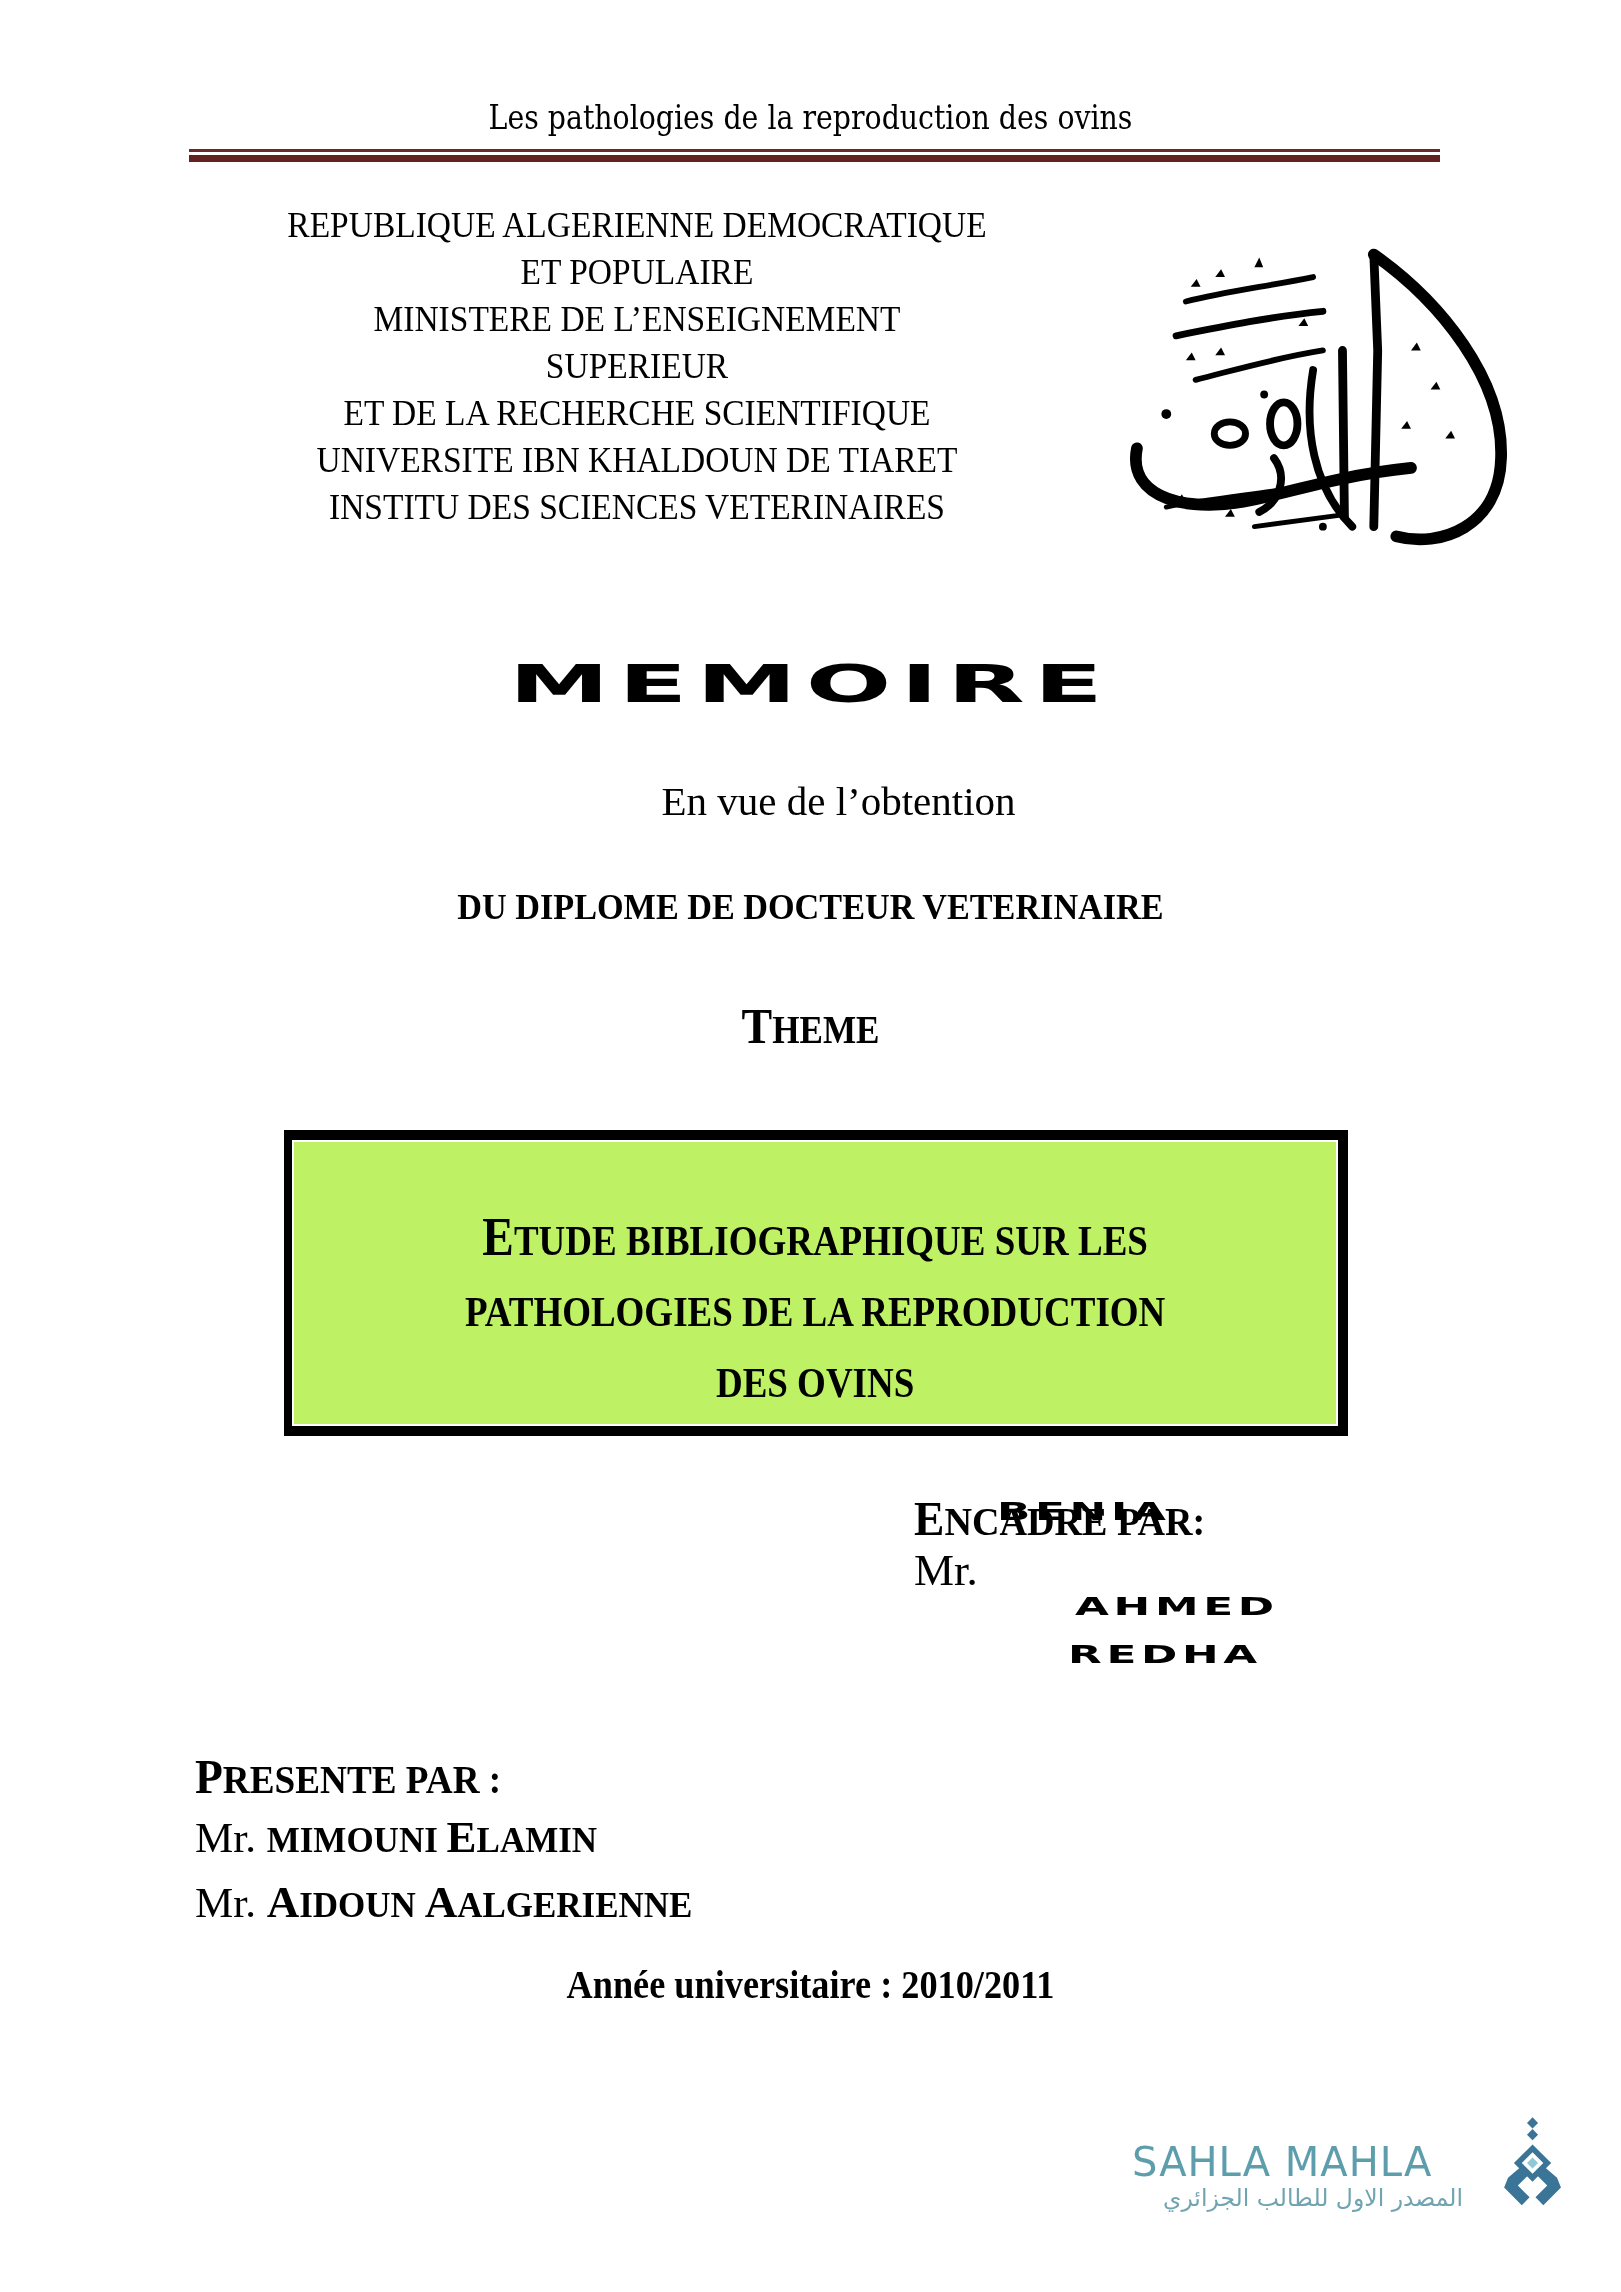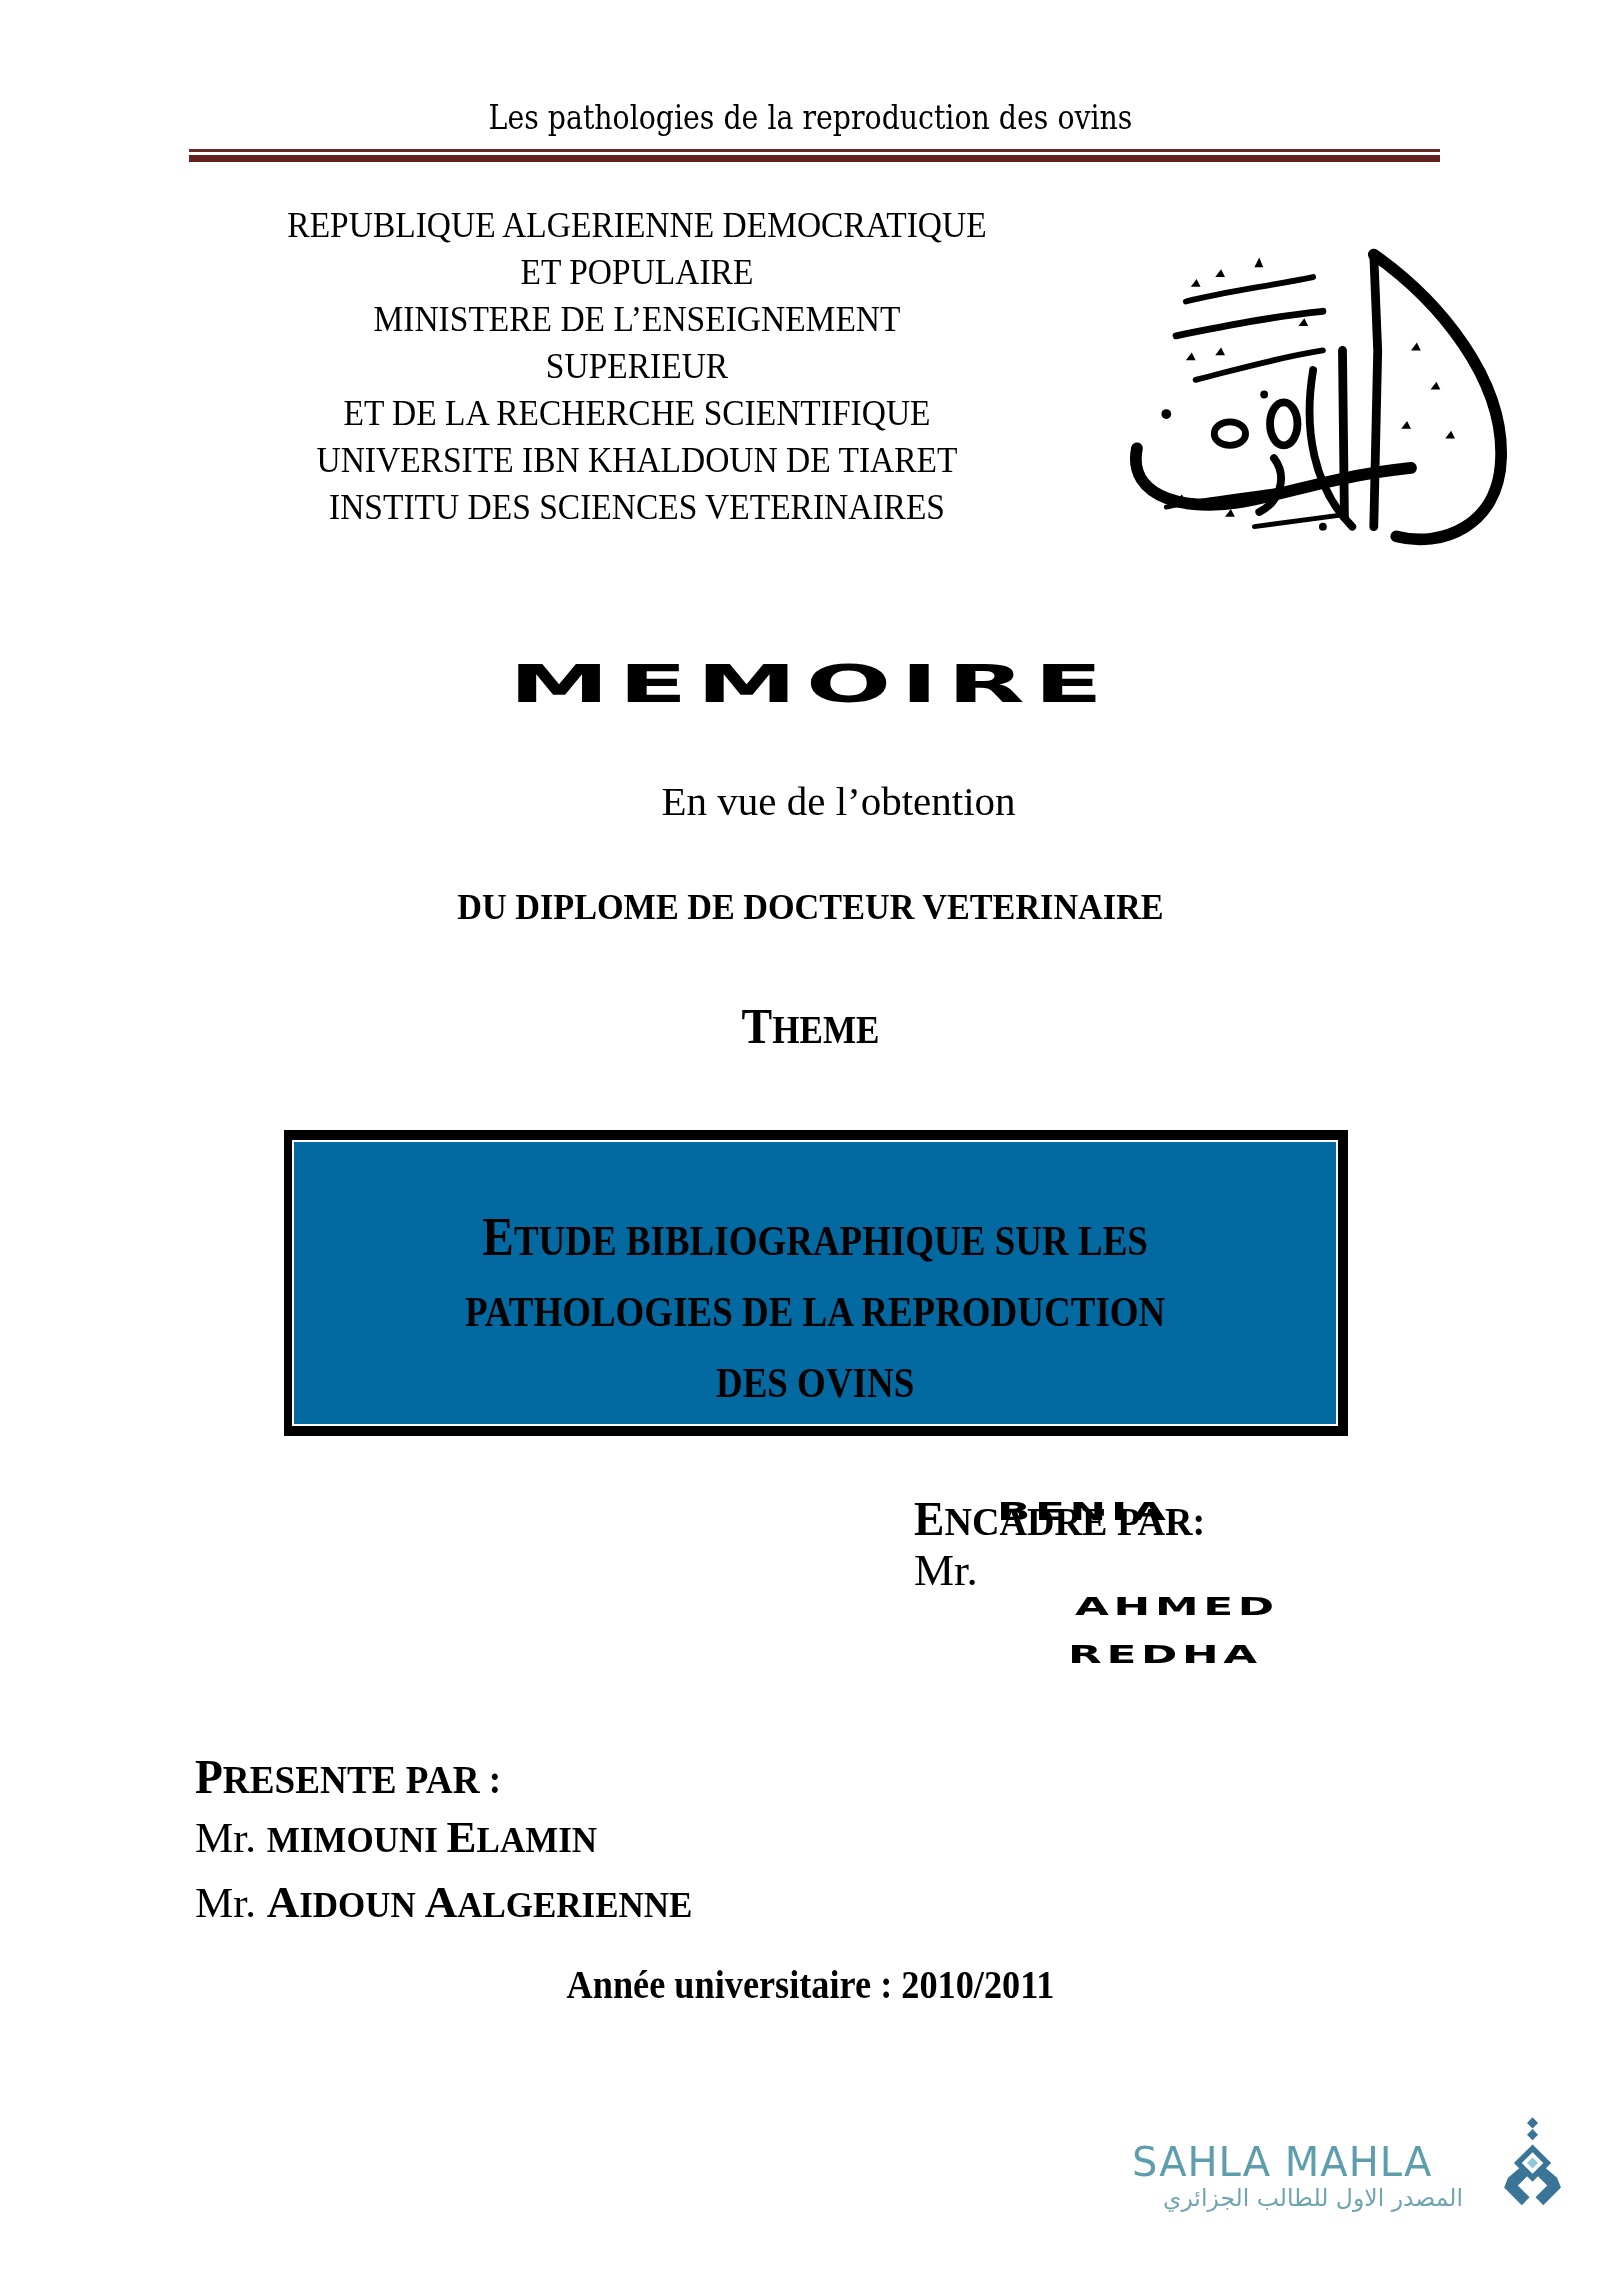--- a/index.html
+++ b/index.html
@@ -31,21 +31,21 @@
     .diplome { left: 0; width: 1621px; top: 886px; text-align: center; font-size: 36px;
       font-weight: bold; transform: scaleX(0.95); transform-origin: center; }
     .theme { left: 0; width: 1621px; top: 997px; text-align: center; font-size: 51px;
       font-weight: bold; transform: scaleX(0.9); transform-origin: center; }
     .theme .sc { font-size: 39px; }
 
     
     .box-outer { left: 284px; top: 1130px; width: 1064px; height: 306px;
       border: 7.8px solid #000; border-left-width: 5.9px; box-sizing: border-box; background: #000; }
     .box-inner { position: absolute; left: 2.9px; top: 2.9px; right: 2.9px; bottom: 2.9px;
-      border: 2.9px solid #fff; background: #0369a1; box-sizing: border-box; }
+      border: 2.9px solid #fff; background: #bef264; box-sizing: border-box; }
     .box-text { position: absolute; left: 0; right: 0; top: 59px; text-align: center;
       font-size: 43px; font-weight: bold; line-height: 71px;
       transform: scaleX(0.86); transform-origin: center top; }
     .box-text .big { font-size: 55px; }
 
     
     .encadre-label { left: 914px; top: 1490px; font-size: 41px; font-weight: bold;
       transform: scaleX(0.93); transform-origin: left; white-space: nowrap; }
     .encadre-label .big { font-size: 49px; }
     .encadre-mr { left: 914px; top: 1544px; font-size: 45px; white-space: nowrap; }

